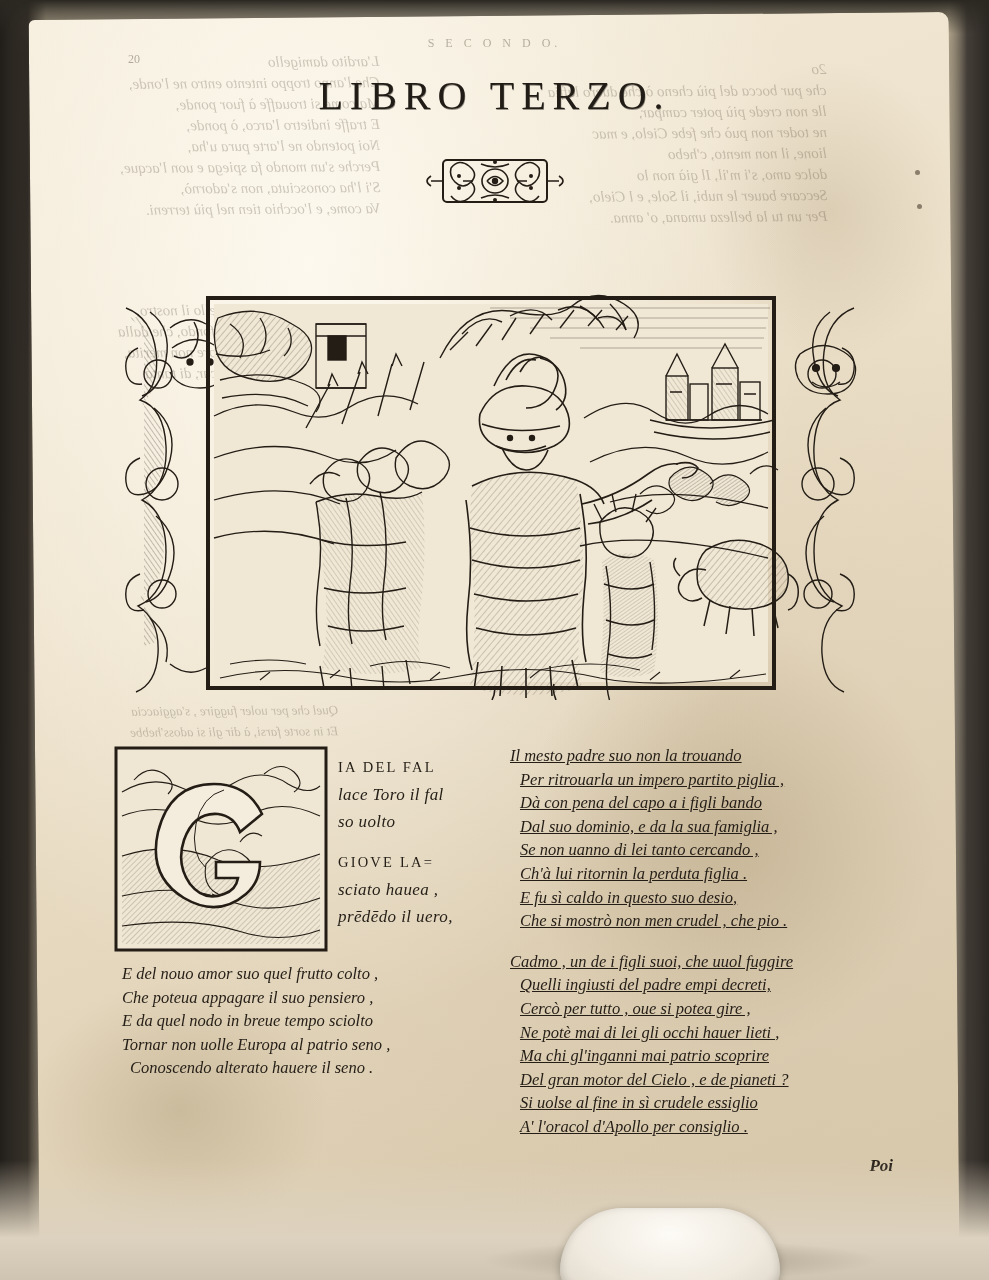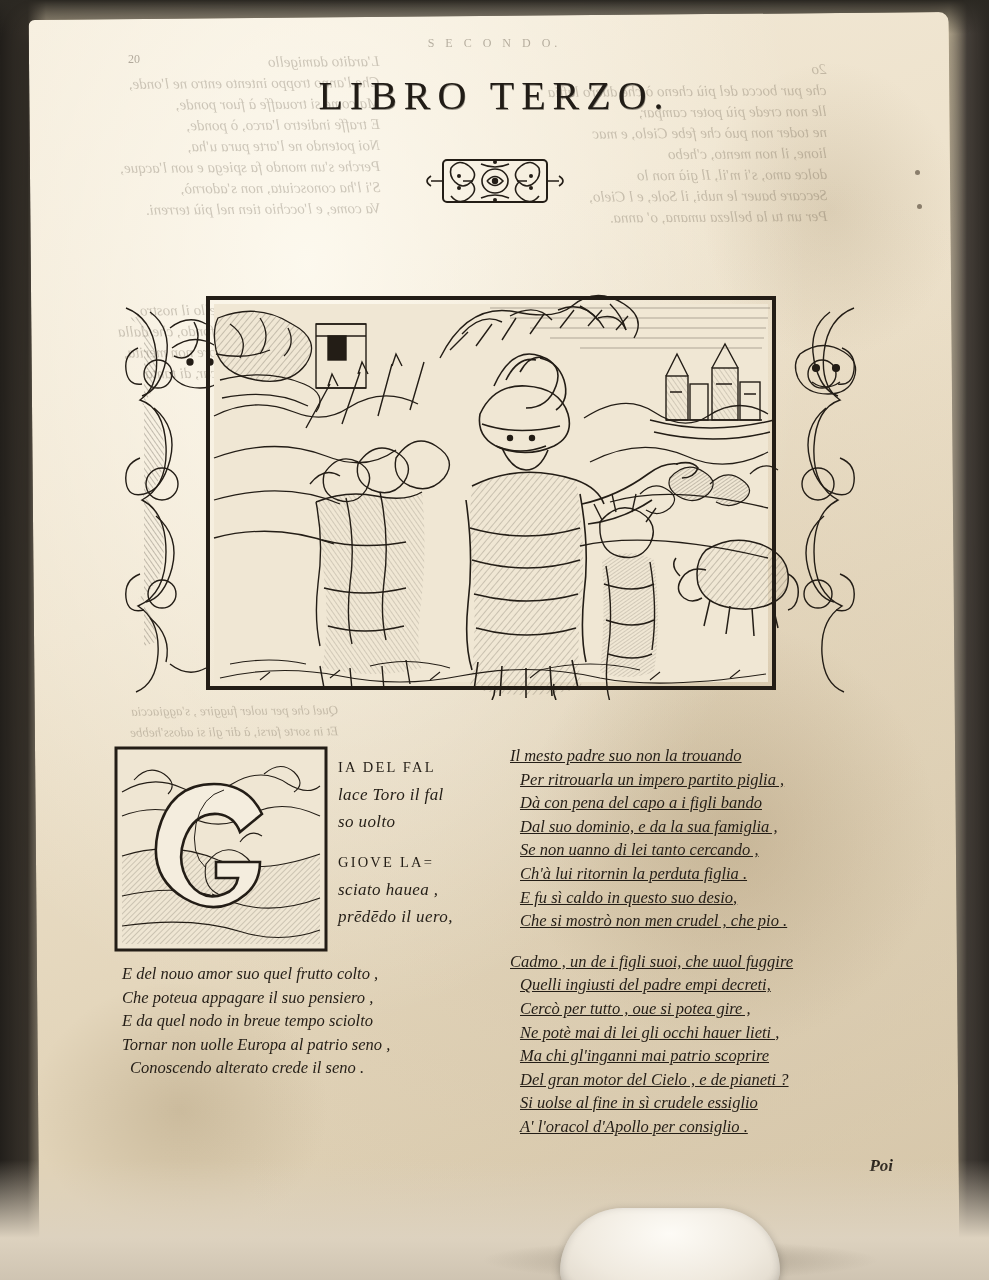--- a/index.html
+++ b/index.html
@@ -583,21 +583,21 @@
         <div class="ital indent4">prēdēdo il uero,</div>
       </div>
 
       <div style="clear:both"></div>
 
       <div style="padding-top:8px">
         <div class="verse i1">E del nouo amor suo quel frutto colto ,</div>
         <div class="verse i1">Che poteua appagare il suo pensiero ,</div>
         <div class="verse i1">E da quel nodo in breue tempo sciolto</div>
         <div class="verse i1">Tornar non uolle Europa al patrio seno ,</div>
-        <div class="verse i2">Conoscendo alterato crede il seno .</div>
+        <div class="verse i2">Conoscendo alterato hauere il seno .</div>
       </div>
     </div>
 
     <div class="col right">
       <div class="stanza">
         <div class="verse">Il mesto padre suo non la trouando</div>
         <div class="verse i1">Per ritrouarla un impero partito piglia ,</div>
         <div class="verse i1">Dà con pena del capo a i figli bando</div>
         <div class="verse i1">Dal suo dominio, e da la sua famiglia ,</div>
         <div class="verse i1">Se non uanno di lei tanto cercando ,</div>

